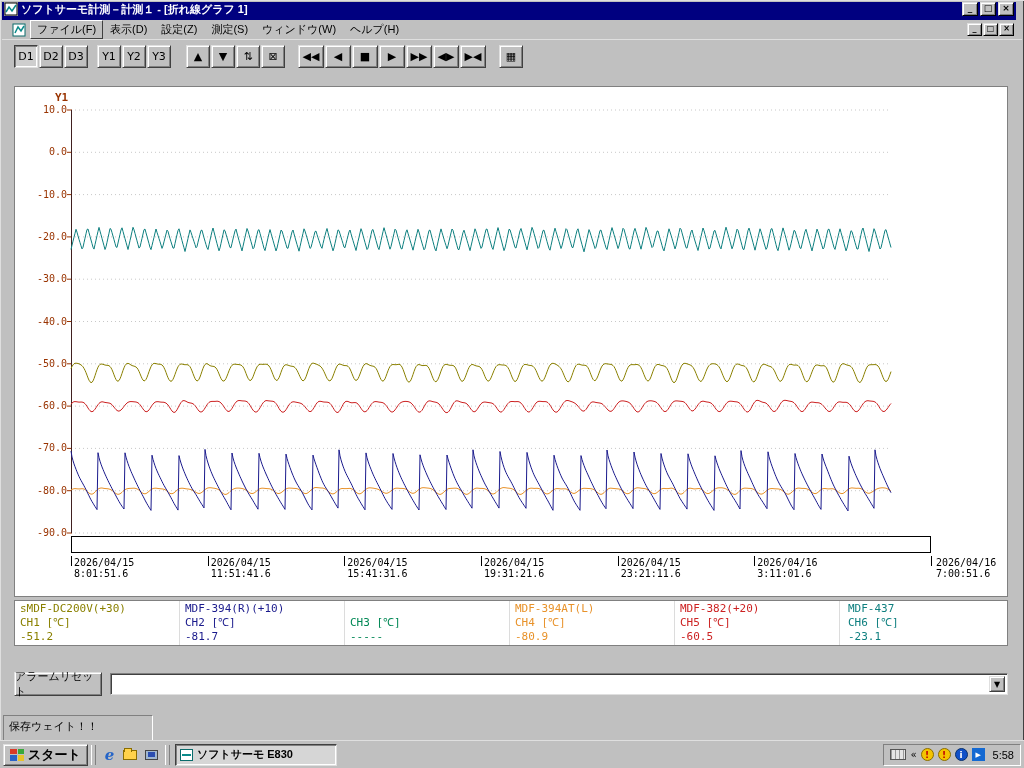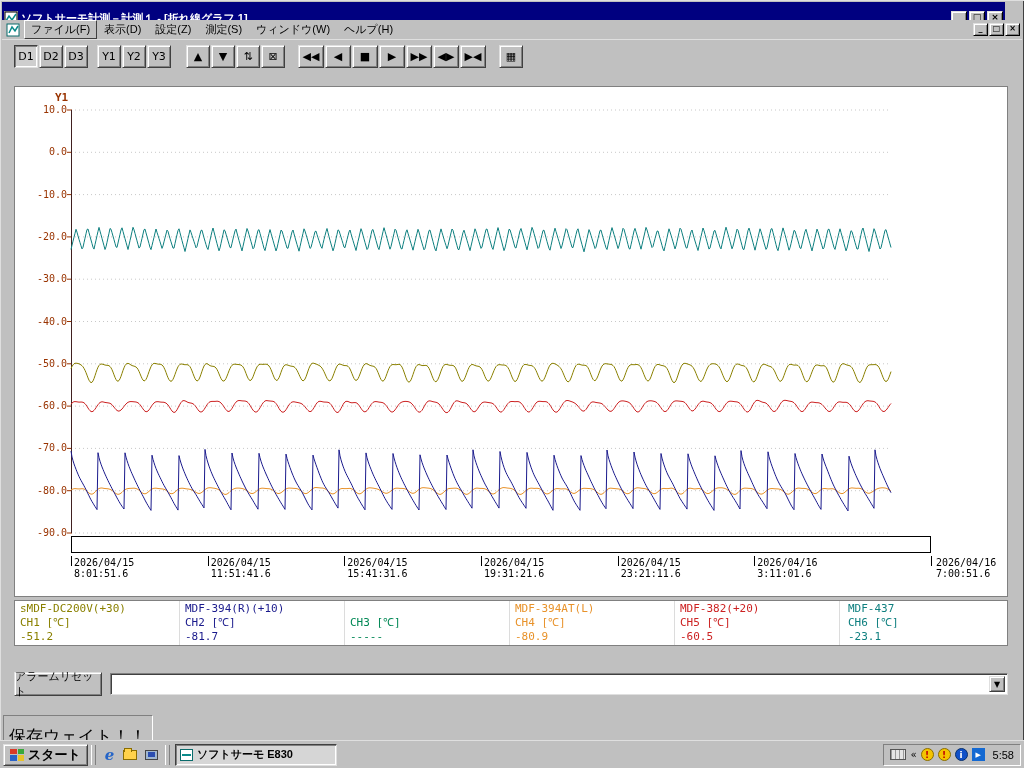--- a/index.html
+++ b/index.html
@@ -2,33 +2,33 @@
 <html><head>
 <meta charset="utf-8">
 <style>
   * { margin:0; padding:0; box-sizing:border-box; }
   html,body { background:#808080; }
   body { font-family:"Liberation Sans", sans-serif; }
   .screen{ position:relative; width:1024px; height:768px; background:#c0c0c0; overflow:hidden;
            font-size:11px; box-shadow:inset 1px 1px 0 #dfdfdf, inset -1px -1px 0 #404040; }
 
   
-  .titlebar{ position:absolute; left:2px; top:2px; right:19px; height:32px; background:#000080;
-             display:flex; align-items:center; padding:0 2px; }
+  .titlebar{ position:absolute; left:2px; top:2px; right:8px; height:32px; background:#000080;
+             display:flex; padding:0 2px; }
   .app-icon{ width:14px; height:14px; margin-right:3px; flex:none; }
   .title-text{ color:#fff; font-weight:bold; font-size:11px; flex:1; white-space:nowrap; overflow:hidden; }
   .win-btn{ width:16px; height:14px; margin-left:2px; background:#c0c0c0; flex:none;
             border:1px solid; border-color:#dfdfdf #000 #000 #dfdfdf;
             box-shadow:inset 1px 1px 0 #fff, inset -1px -1px 0 #808080;
             font-size:9px; line-height:11px; text-align:center; font-weight:bold; color:#000;
             font-family:"DejaVu Sans",sans-serif; cursor:default; }
 
   
   .menubar{ position:absolute; left:2px; top:20px; right:2px; height:19px; background:#c0c0c0;
-            display:flex; align-items:center; padding:0 2px; }
+            display:flex; align-items:center; padding:0 8px; }
   .mdi-icon{ width:14px; height:14px; margin:0 4px 0 2px; flex:none; }
   .menu-item{ padding:2px 7px; color:#000; white-space:nowrap; cursor:default; }
   .menu-item.active{ border:1px solid; border-color:#fff #404040 #404040 #fff; padding:1px 6px; }
   .menubar .spacer{ flex:1; }
   .mdi-btn{ width:15px; height:13px; margin-left:1px; background:#c0c0c0; flex:none;
             border:1px solid; border-color:#dfdfdf #000 #000 #dfdfdf;
             box-shadow:inset 1px 1px 0 #fff, inset -1px -1px 0 #808080;
             font-size:8px; line-height:10px; text-align:center; font-weight:bold;
             font-family:"DejaVu Sans",sans-serif; }
 
@@ -79,21 +79,21 @@
   .combo-text{ flex:1; padding:0 4px; font-size:11px; color:#000; }
   .combo-arrow{ width:16px; height:16px; background:#c0c0c0; flex:none;
                 border:1px solid; border-color:#dfdfdf #404040 #404040 #dfdfdf;
                 box-shadow:inset 1px 1px 0 #fff, inset -1px -1px 0 #808080;
                 font-size:8px; display:flex; align-items:center; justify-content:center;
                 font-family:"DejaVu Sans",sans-serif; }
 
   
   .statusbar{ position:absolute; left:2px; top:712px; width:1020px; height:26px; background:#c0c0c0; padding:3px 1px 0 1px; }
   .status-panel{ width:150px; height:36px; border:1px solid; border-color:#808080 #fff #fff #808080;
-                 padding:9px 5px; font-size:17px; color:#000; white-space:nowrap; overflow:hidden; }
+                 padding:3px 5px; font-size:11px; color:#000; white-space:nowrap; overflow:hidden; }
 
   
   .taskbar{ position:absolute; left:0; top:740px; width:1024px; height:28px; background:#c0c0c0;
             border-top:1px solid #dfdfdf; display:flex; align-items:center; padding:0 3px; }
   .start-btn{ height:22px; background:#c0c0c0; flex:none;
               border:1px solid; border-color:#dfdfdf #404040 #404040 #dfdfdf;
               box-shadow:inset 1px 1px 0 #fff, inset -1px -1px 0 #808080;
               display:flex; align-items:center; padding:0 6px; font-weight:bold; font-size:13px; }
   .win-logo{ width:14px; height:12px; display:grid; grid-template:1fr 1fr / 1fr 1fr; gap:1px; margin-right:4px; }
   .win-logo span{ display:block; }

